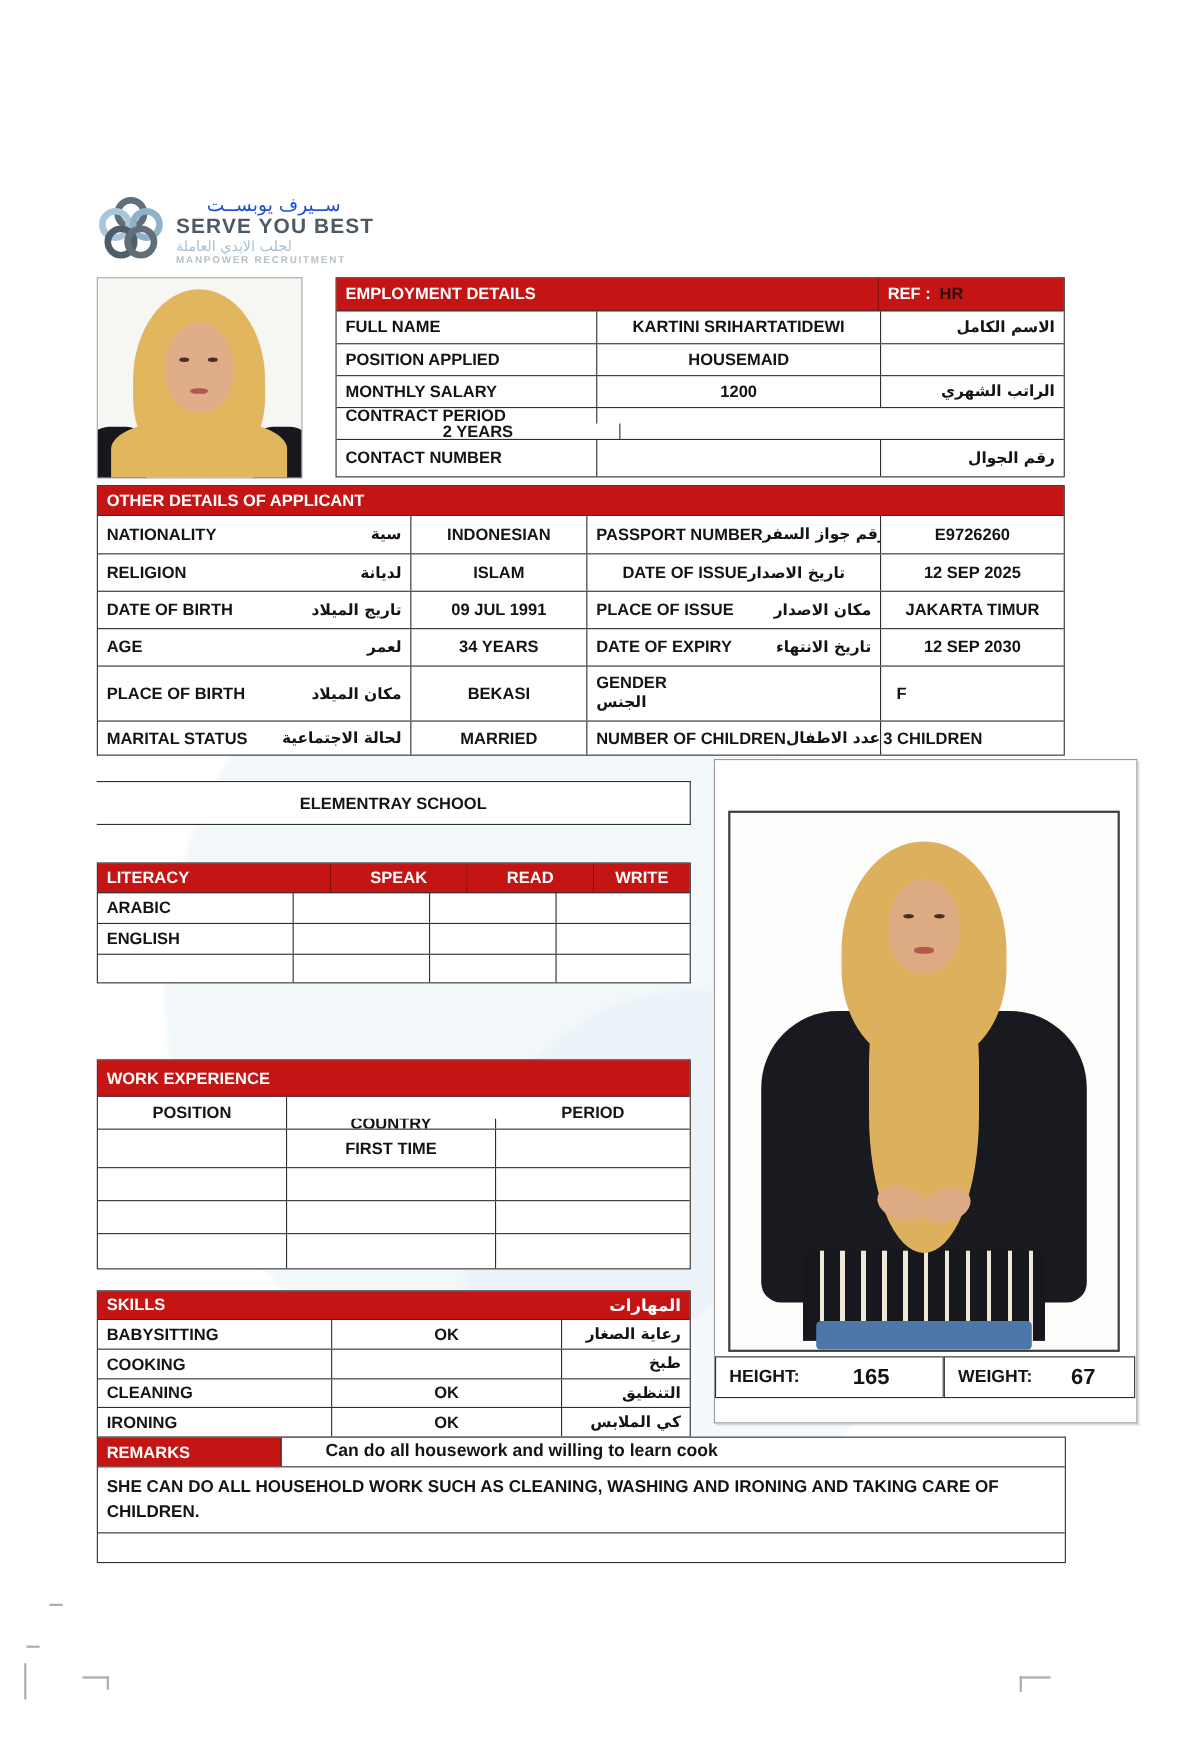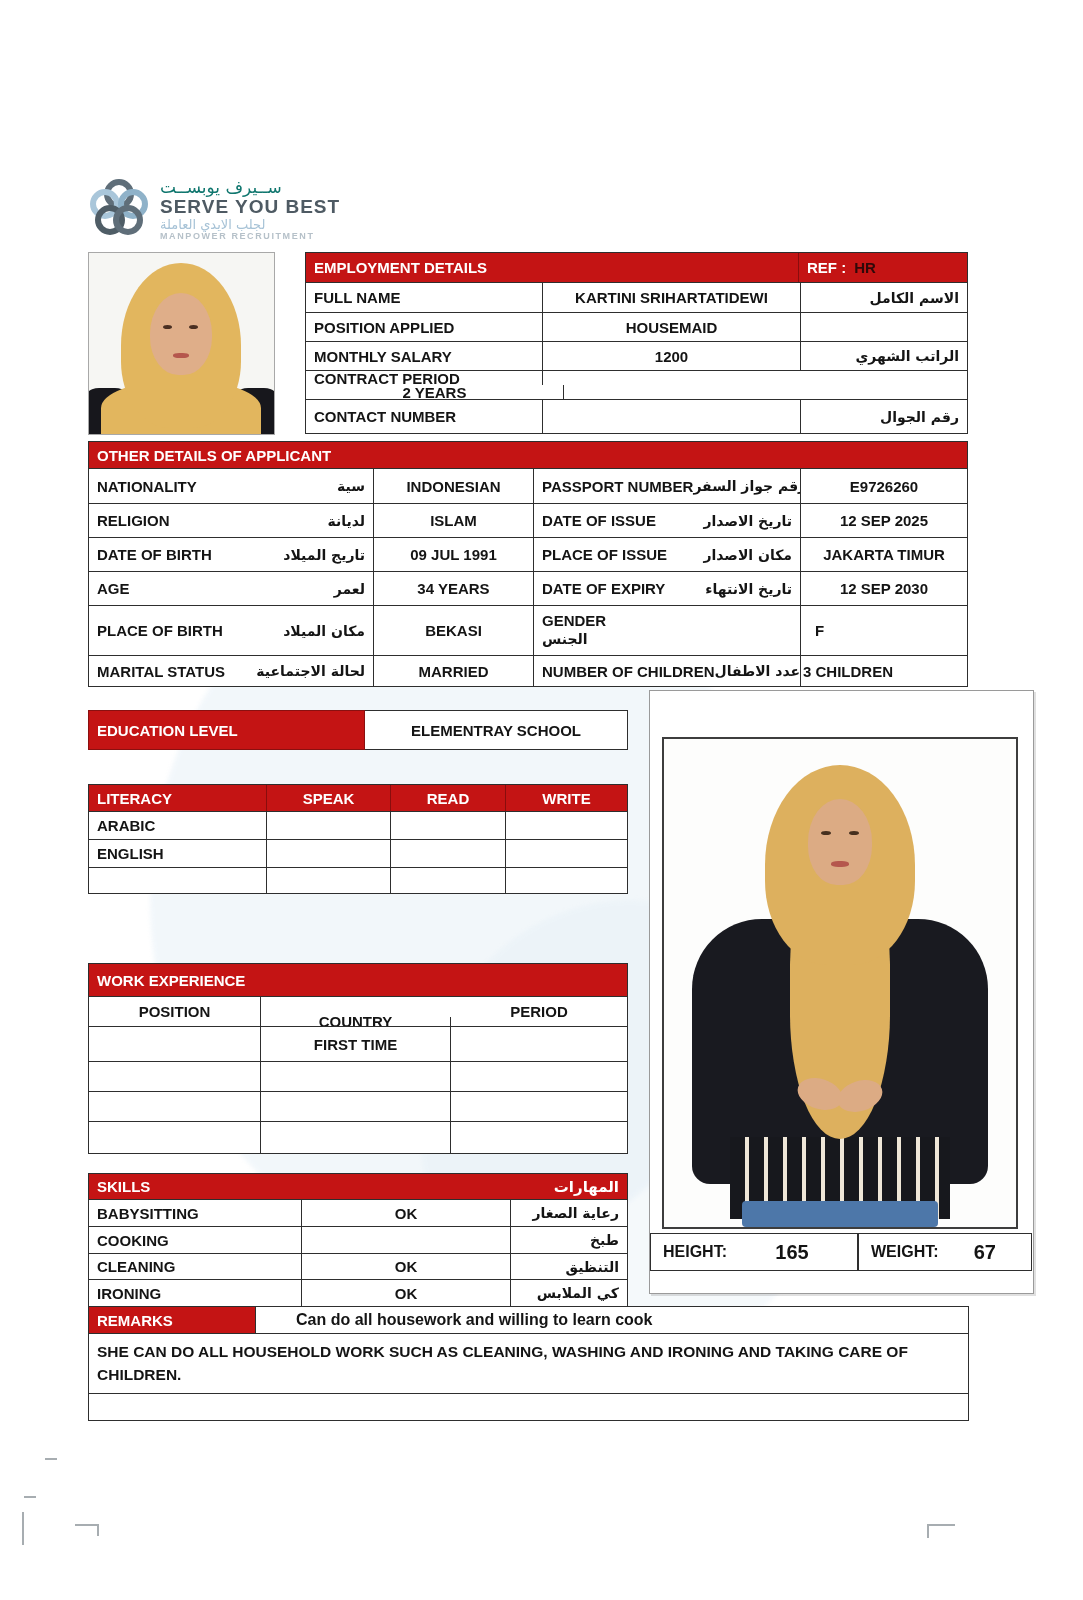--- a/index.html
+++ b/index.html
@@ -6,21 +6,21 @@
   .page{position:relative;width:1083px;height:1600px;background:#ffffff;overflow:hidden;
         font-family:"Liberation Sans",sans-serif;color:#141414;}
   .abs{position:absolute;}
 
   
   .wm{position:absolute;border-radius:50%;background:#e3eef6;opacity:.45;filter:blur(2px);}
 
   
   .logo{left:88px;top:164px;width:300px;height:92px;display:flex;align-items:center;gap:10px;}
   .logo-text{display:flex;flex-direction:column;line-height:1.1;}
-  .logo-ar{font-family:"DejaVu Sans",sans-serif;font-size:17px;color:#0f766e;letter-spacing:2px;}
+  .logo-ar{font-family:"DejaVu Sans",sans-serif;font-size:17px;color:#1d4ed8;letter-spacing:2px;margin-left:28px;}
   .logo-en{font-size:19px;font-weight:bold;color:#4e5a63;letter-spacing:1px;}
   .logo-ar2{font-family:"DejaVu Sans",sans-serif;font-size:13px;color:#a6c2d6;}
   .logo-en2{font-size:9px;color:#b6c1c9;letter-spacing:1.6px;font-weight:bold;}
 
   
   .tbl{position:absolute;border:1px solid #2e2e2e;background:#fff;box-sizing:border-box;}
   .trow{display:flex;border-bottom:1px solid #2e2e2e;box-sizing:border-box;}
   .trow:last-child{border-bottom:none;}
   .tcell{border-right:1px solid #2e2e2e;box-sizing:border-box;display:flex;align-items:center;
          padding:0 8px;font-size:15px;font-weight:bold;overflow:hidden;white-space:nowrap;}
@@ -154,21 +154,21 @@
       </div>
       <div class="tcell val" style="flex:1;">E9726260</div>
     </div>
 
     <div class="trow" style="height:34px;">
       <div class="tcell lblpair" style="width:285px;">
         <span>RELIGION</span>
         <span class="ar-in">لديانة</span>
       </div>
       <div class="tcell val" style="width:160px;">ISLAM</div>
-      <div class="tcell lblpair" style="width:267px;">
+      <div class="tcell lblpair" style="width:267px;justify-content:center;">
         <span>DATE OF ISSUE</span>
         <span class="ar-in">تاريخ الاصدار</span>
       </div>
       <div class="tcell val" style="flex:1;">12 SEP 2025</div>
     </div>
 
     <div class="trow" style="height:34px;">
       <div class="tcell lblpair" style="width:285px;">
         <span>DATE OF BIRTH</span>
         <span class="ar-in">تاريج الميلاد</span>
@@ -216,28 +216,27 @@
       <div class="tcell lblpair" style="width:267px;">
         <span>NUMBER OF CHILDREN</span>
         <span class="ar-in">عدد الاطفال</span>
       </div>
       <div class="tcell" style="flex:1;padding-left:2px;">3  CHILDREN</div>
     </div>
   </div>
 
   <div class="tbl" style="left:88px;top:710px;width:540px;border:none;">
     <div class="trow" style="height:40px;border-bottom:none;">
-      <div class="tcell red" style="width:277px;border:1px solid #8a1010;">EDUCATION LEVEL</div>
       <div class="tcell val" style="flex:1;border:1px solid #2e2e2e;border-left:none;">ELEMENTRAY SCHOOL</div>
     </div>
   </div>
 
   <div class="tbl" style="left:88px;top:784px;width:540px;">
     <div class="trow red" style="height:27px;">
-      <div class="tcell red" style="width:178px;border-right:1px solid rgba(0,0,0,.3);">LITERACY</div>
+      <div class="tcell red" style="width:212px;border-right:1px solid rgba(0,0,0,.3);">LITERACY</div>
       <div class="tcell red val" style="width:124px;border-right:1px solid rgba(0,0,0,.3);">SPEAK</div>
       <div class="tcell red val" style="width:115px;border-right:1px solid rgba(0,0,0,.3);">READ</div>
       <div class="tcell red val" style="flex:1;">WRITE</div>
     </div>
     <div class="trow" style="height:28px;">
       <div class="tcell" style="width:178px;">ARABIC</div>
       <div class="tcell val" style="width:124px;"></div>
       <div class="tcell val" style="width:115px;"></div>
       <div class="tcell val" style="flex:1;"></div>
     </div>

